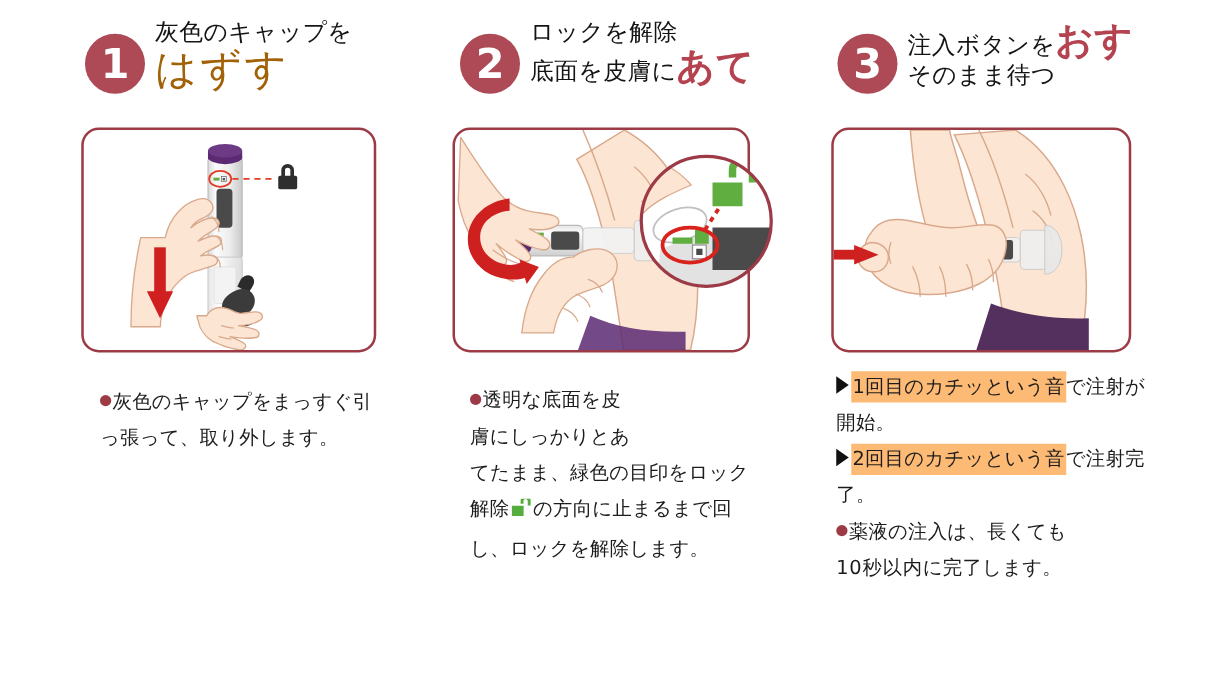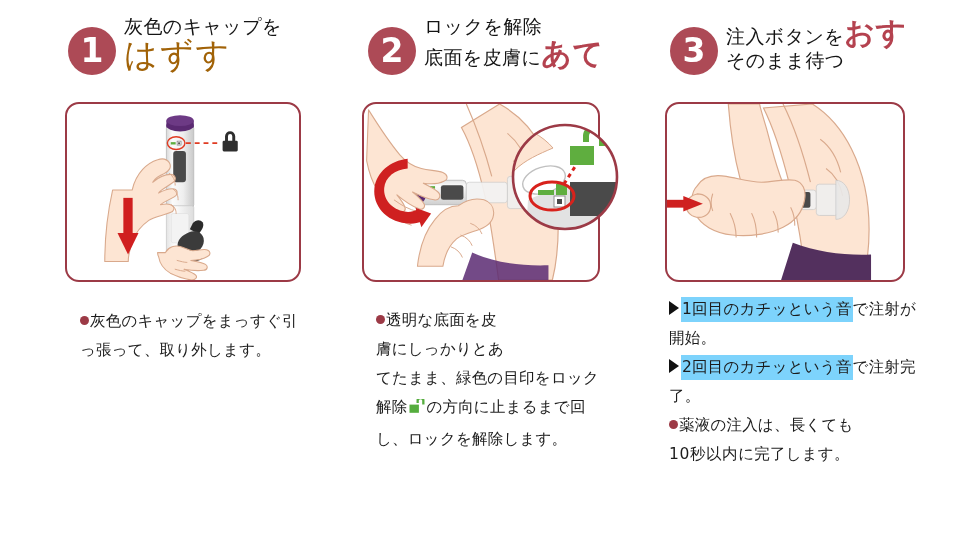--- a/index.html
+++ b/index.html
@@ -135,21 +135,21 @@
     display: inline-block;
     width: 0;
     height: 0;
     border-left: 10px solid #111111;
     border-top: 7px solid transparent;
     border-bottom: 7px solid transparent;
     vertical-align: -1px;
     margin-right: 2px;
   }
   .hl {
-    background: #7dd3fc;
+    background: #fdba74;
     padding: 3px 1px 4px 1px;
   }
   .bold-num { font-weight: normal; letter-spacing: 0.6px; }
 
   
   .wrap-shim {
     float: right;
     width: 118px;
     height: 56px;
     shape-outside: circle(50%);

